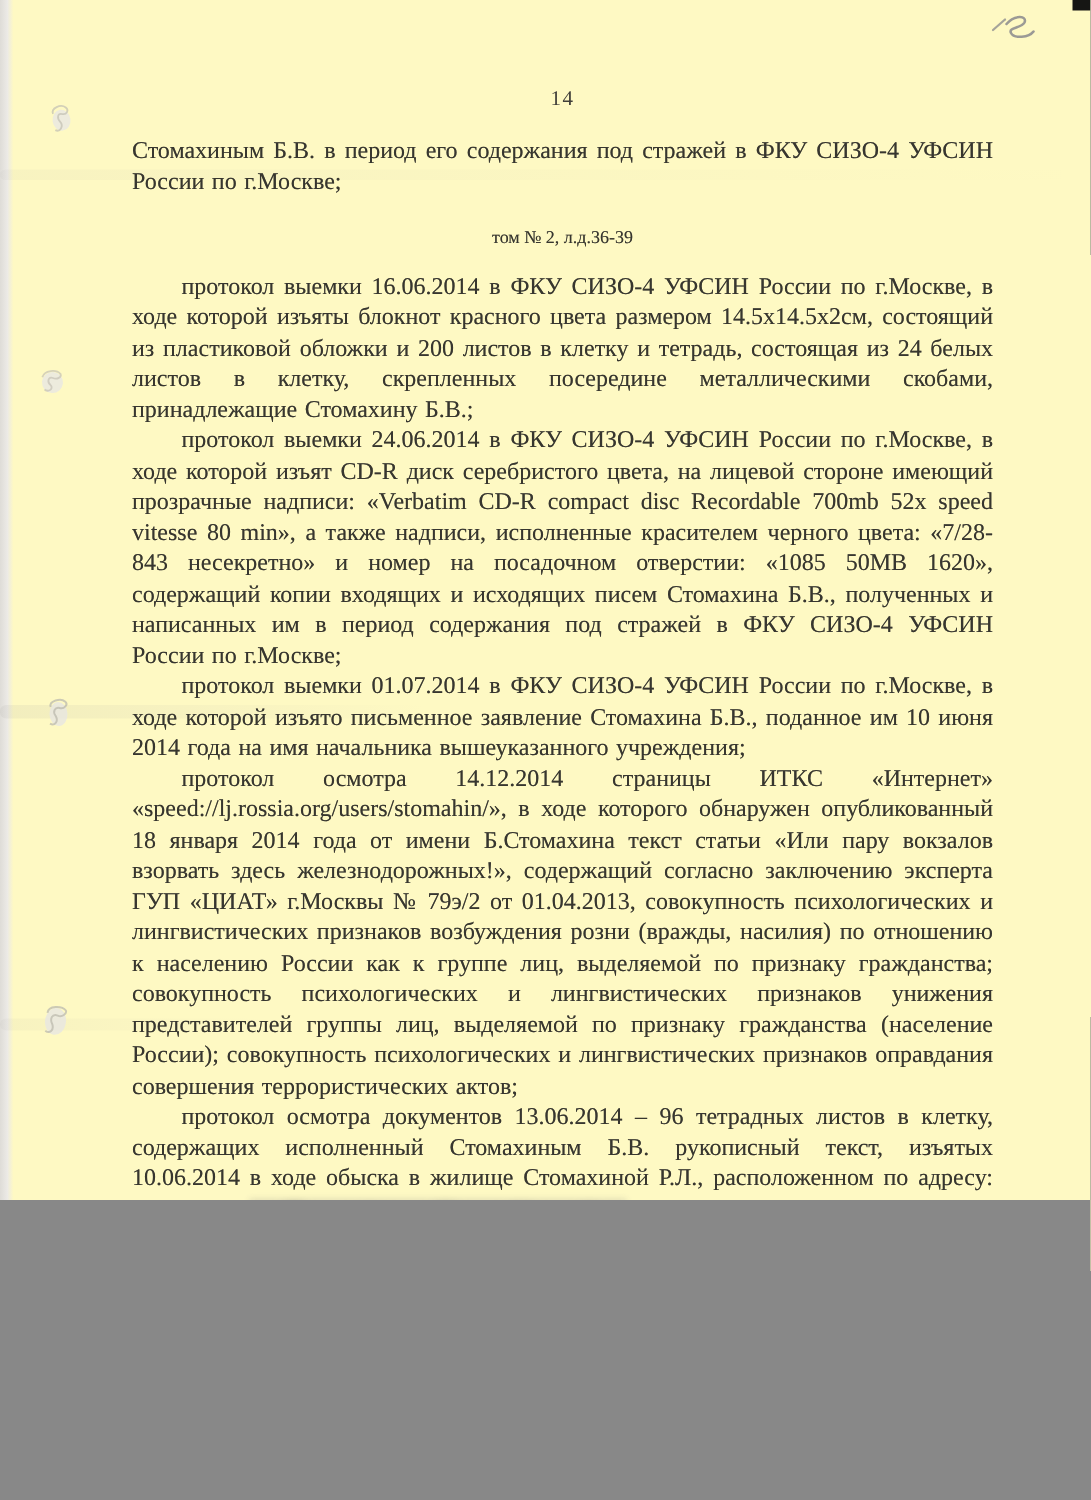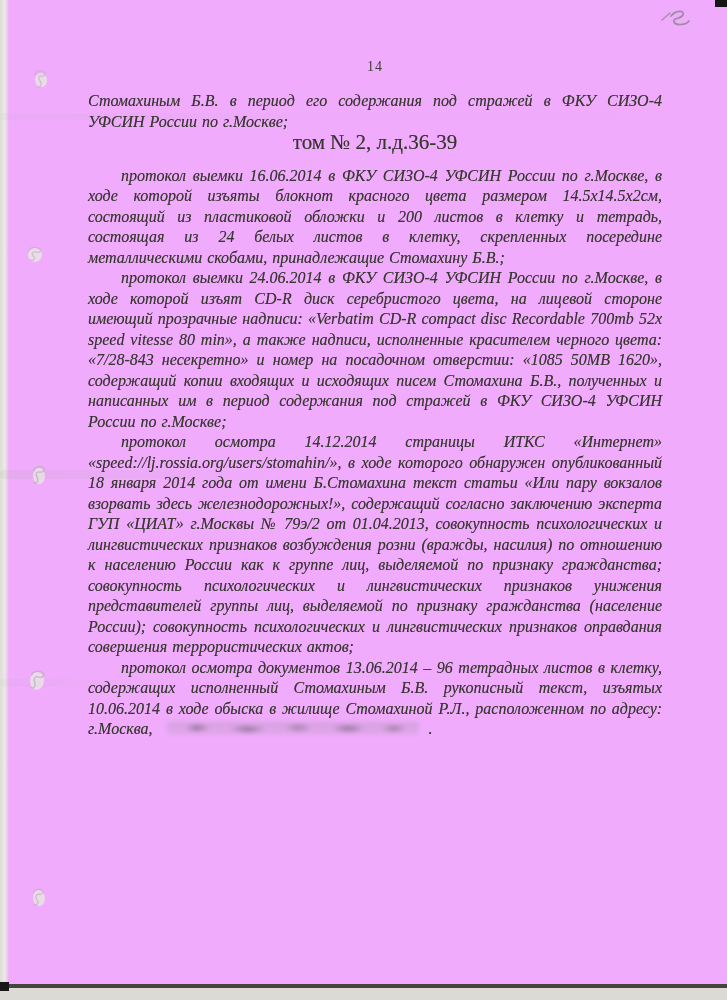--- a/index.html
+++ b/index.html
@@ -1,19 +1,19 @@
 <!DOCTYPE html>
 <html><head>
 <meta charset="utf-8">
 <style>
   html, body { margin:0; padding:0; background:#888; }
   .page {
     position:relative;
-    width:727px; height:1000px;
-    background:#f0abfc;
+    width:727px; height:800px;
+    background:#fef9c3;
     overflow:hidden;
     font-family:"Liberation Serif", "DejaVu Serif", serif;
     color:#37362f;
   }
   .left-edge {
     position:absolute; left:0; top:0; width:9px; height:1000px;
     background:linear-gradient(90deg, #dedcd7 0%, #eceae6 55%, rgba(242,241,238,0) 100%);
   }
   .scan-streak {
     position:absolute; pointer-events:none;
@@ -36,25 +36,24 @@
   .page-number {
     text-align:center; font-size:14px; line-height:18px;
     margin:0 0 15px 0; letter-spacing:1px; color:#403f39;
   }
   p.body {
     margin:0; font-size:16px; line-height:20.5px;
     text-align:justify; text-justify:inter-word;
     color:#37362f;
     text-shadow:0 0 .4px rgba(55,54,47,.55);
     word-spacing:1px;
-    font-style:italic;
   }
   p.body.indent { text-indent:33px; }
   p.ref {
-    margin:0 0 13px 0; font-size:21px; line-height:20.5px;
+    margin:16px 0 13px 0; font-size:12px; line-height:20.5px;
     text-align:center; color:#37362f;
     text-shadow:0 0 .4px rgba(55,54,47,.55);
   }
   .nowrap { white-space:nowrap; }
   .redaction {
     display:inline-block;
     width:252px; height:13px;
     margin:0 10px -1px 14px;
     border-radius:2px;
     background:
@@ -116,20 +115,21 @@
 
     <div class="page-number">14</div>
 
     <p class="body">Стомахиным Б.В. в период его содержания под стражей в ФКУ СИЗО-4 УФСИН России по г.Москве;</p>
     <p class="ref">том № 2, л.д.36-39</p>
 
     <p class="body indent">протокол выемки 16.06.2014 в ФКУ СИЗО-4 УФСИН России по г.Москве, в ходе которой изъяты блокнот красного цвета размером 14.5х14.5х2см, состоящий из пластиковой обложки и 200 листов в клетку и тетрадь, состоящая из 24 белых листов в клетку, скрепленных посередине металлическими скобами, принадлежащие Стомахину Б.В.;</p>
 
     <p class="body indent">протокол выемки 24.06.2014 в ФКУ СИЗО-4 УФСИН России по г.Москве, в ходе которой изъят CD-R диск серебристого цвета, на лицевой стороне имеющий прозрачные надписи: «Verbatim CD-R compact disc Recordable 700mb 52x speed vitesse 80 min», а также надписи, исполненные красителем черного цвета: «7/28-843 несекретно» и номер на посадочном отверстии: «1085 50MB 1620», содержащий копии входящих и исходящих писем Стомахина Б.В., полученных и написанных им в период содержания под стражей в ФКУ СИЗО-4 УФСИН России по г.Москве;</p>
 
+    <p class="body indent">протокол выемки 01.07.2014 в ФКУ СИЗО-4 УФСИН России по г.Москве, в ходе которой изъято письменное заявление Стомахина Б.В., поданное им 10 июня 2014 года на имя начальника вышеуказанного учреждения;</p>
 
     <p class="body indent">
       <span>протокол осмотра 14.12.2014 страницы ИТКС «Интернет»</span>
       <span class="nowrap">«speed://lj.rossia.org/users/stomahin/»,</span>
       <span>в ходе которого обнаружен опубликованный 18 января 2014 года от имени Б.Стомахина текст статьи «Или пару вокзалов взорвать здесь железнодорожных!», содержащий согласно заключению эксперта ГУП «ЦИАТ» г.Москвы № 79э/2 от 01.04.2013, совокупность психологических и лингвистических признаков возбуждения розни (вражды, насилия) по отношению к населению России как к группе лиц, выделяемой по признаку гражданства; совокупность психологических и лингвистических признаков унижения представителей группы лиц, выделяемой по признаку гражданства (население России); совокупность психологических и лингвистических признаков оправдания совершения террористических актов;</span>
     </p>
 
     <p class="body indent">
       <span>протокол осмотра документов 13.06.2014 – 96 тетрадных листов в клетку, содержащих исполненный Стомахиным Б.В. рукописный текст, изъятых 10.06.2014 в ходе обыска в жилище Стомахиной Р.Л., расположенном по адресу: г.Москва,</span><span class="redaction"></span><span>.</span>
     </p>

